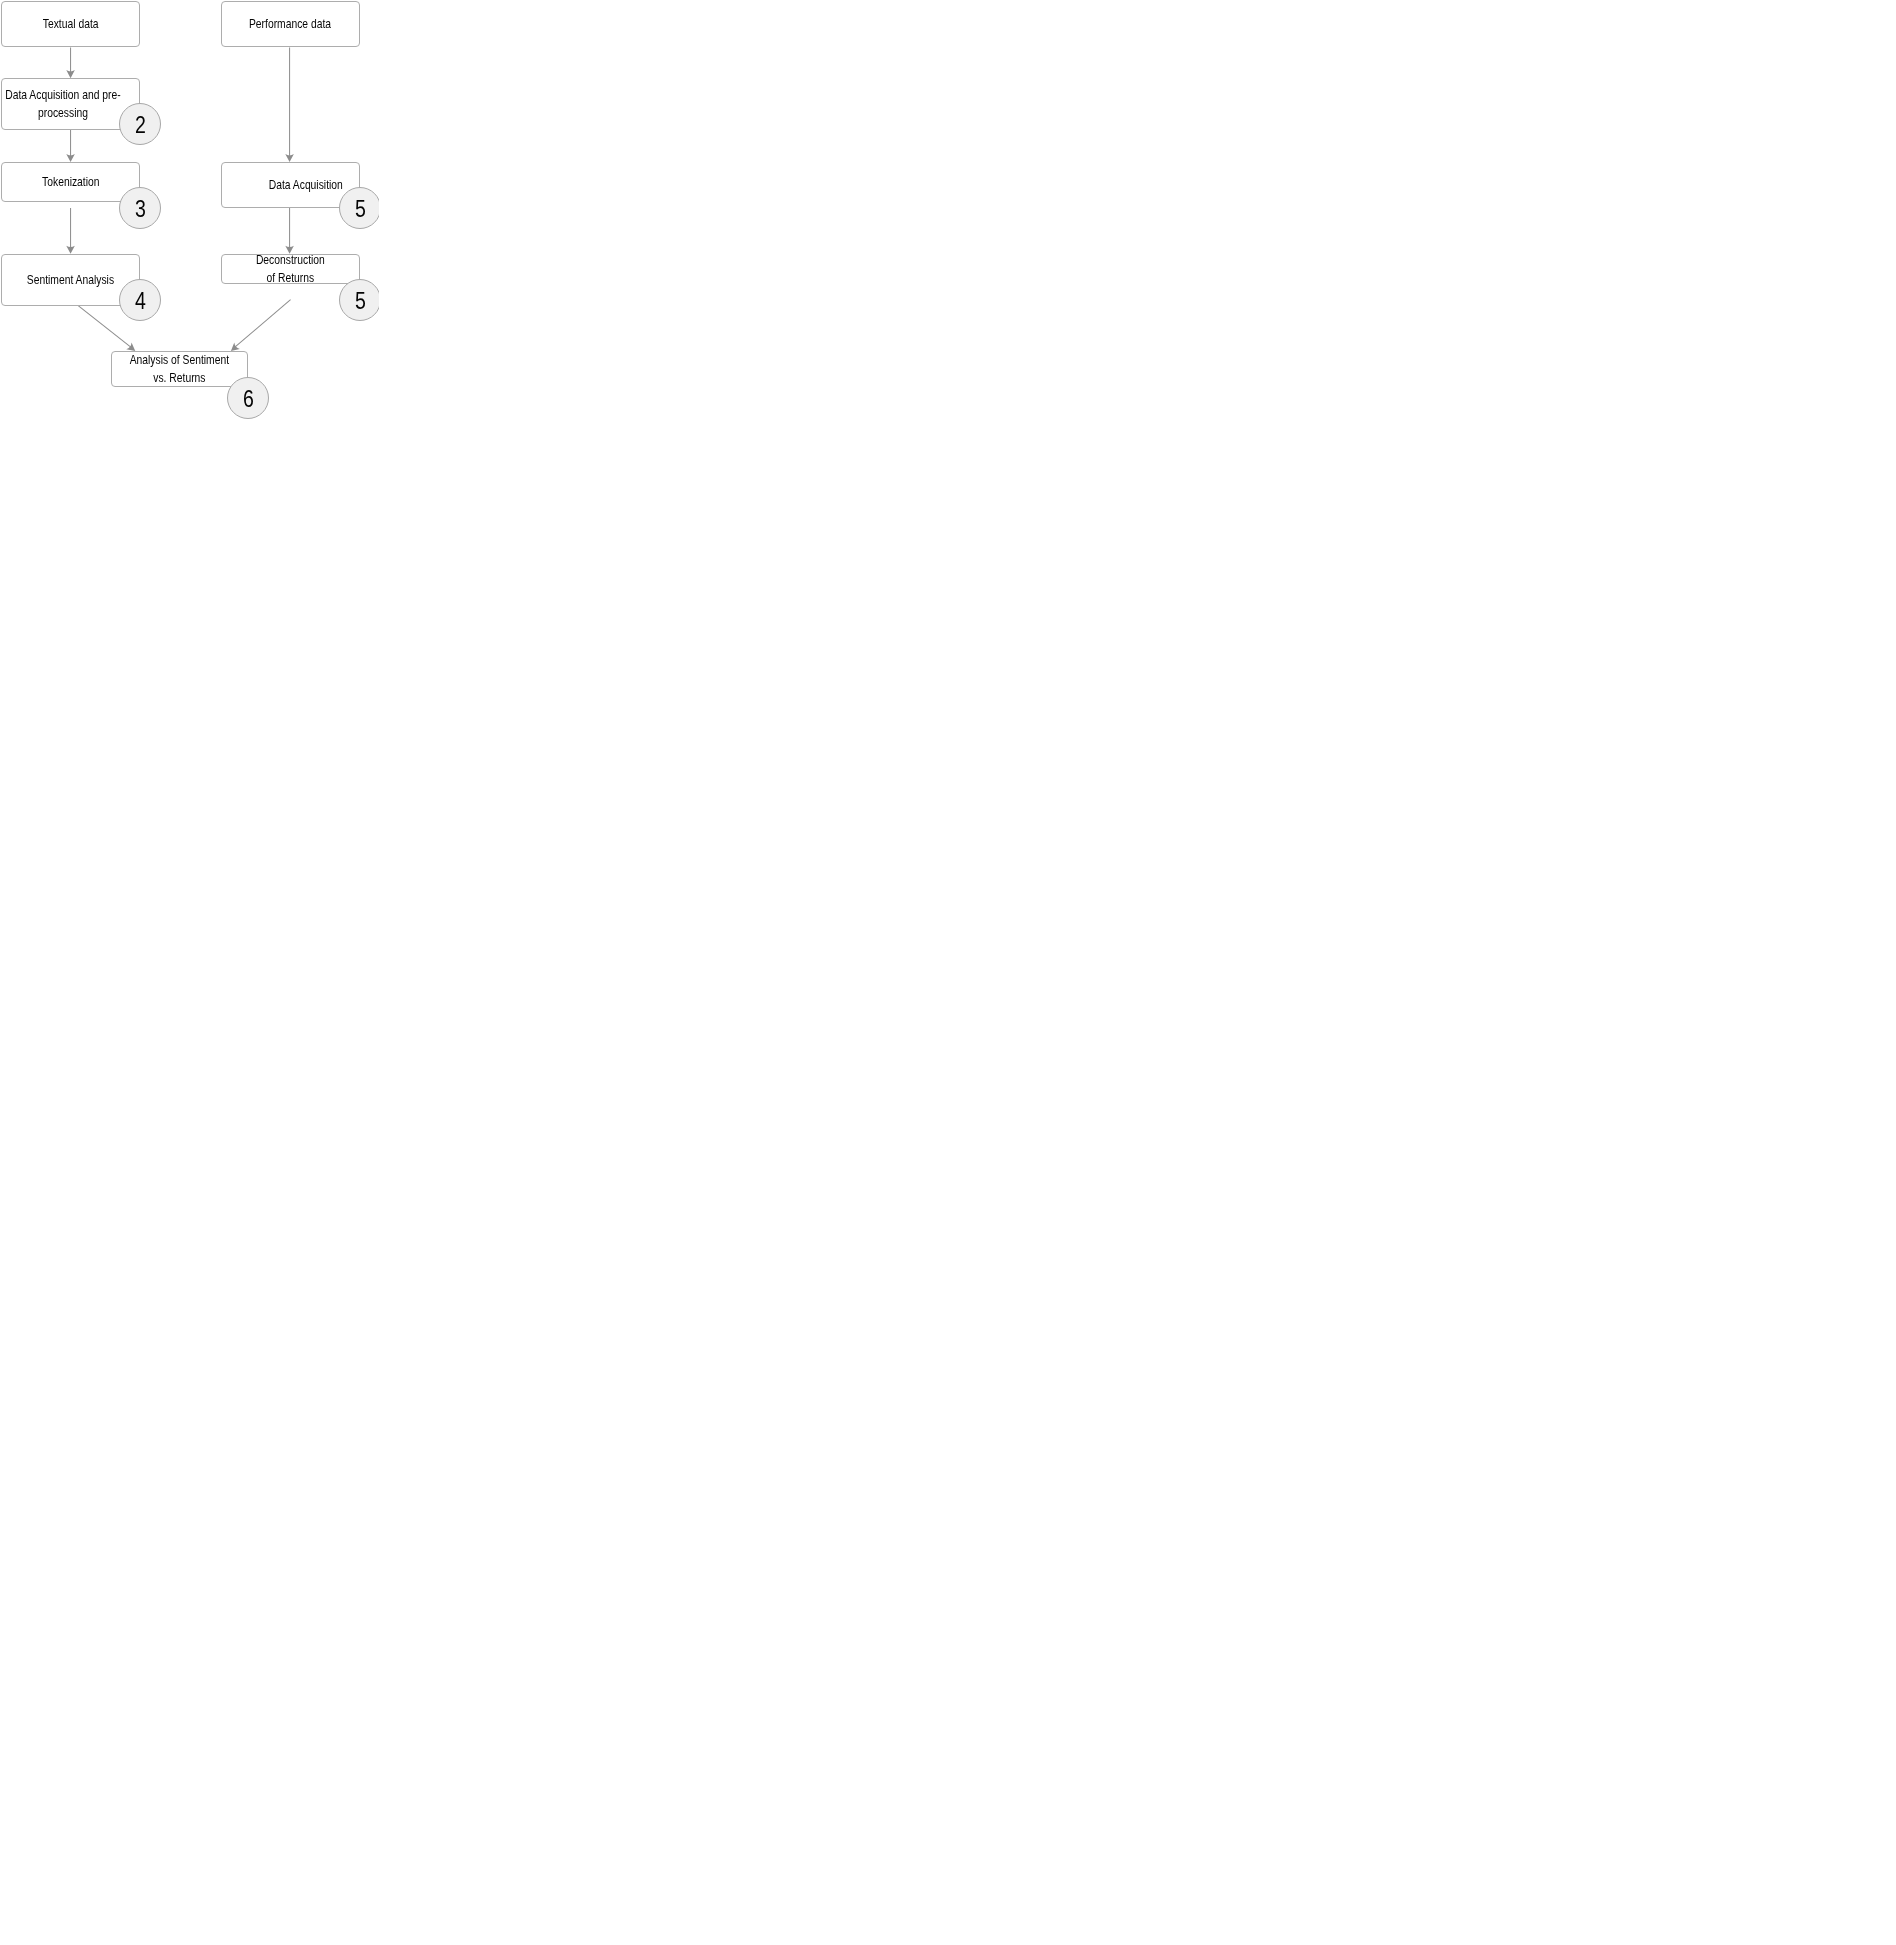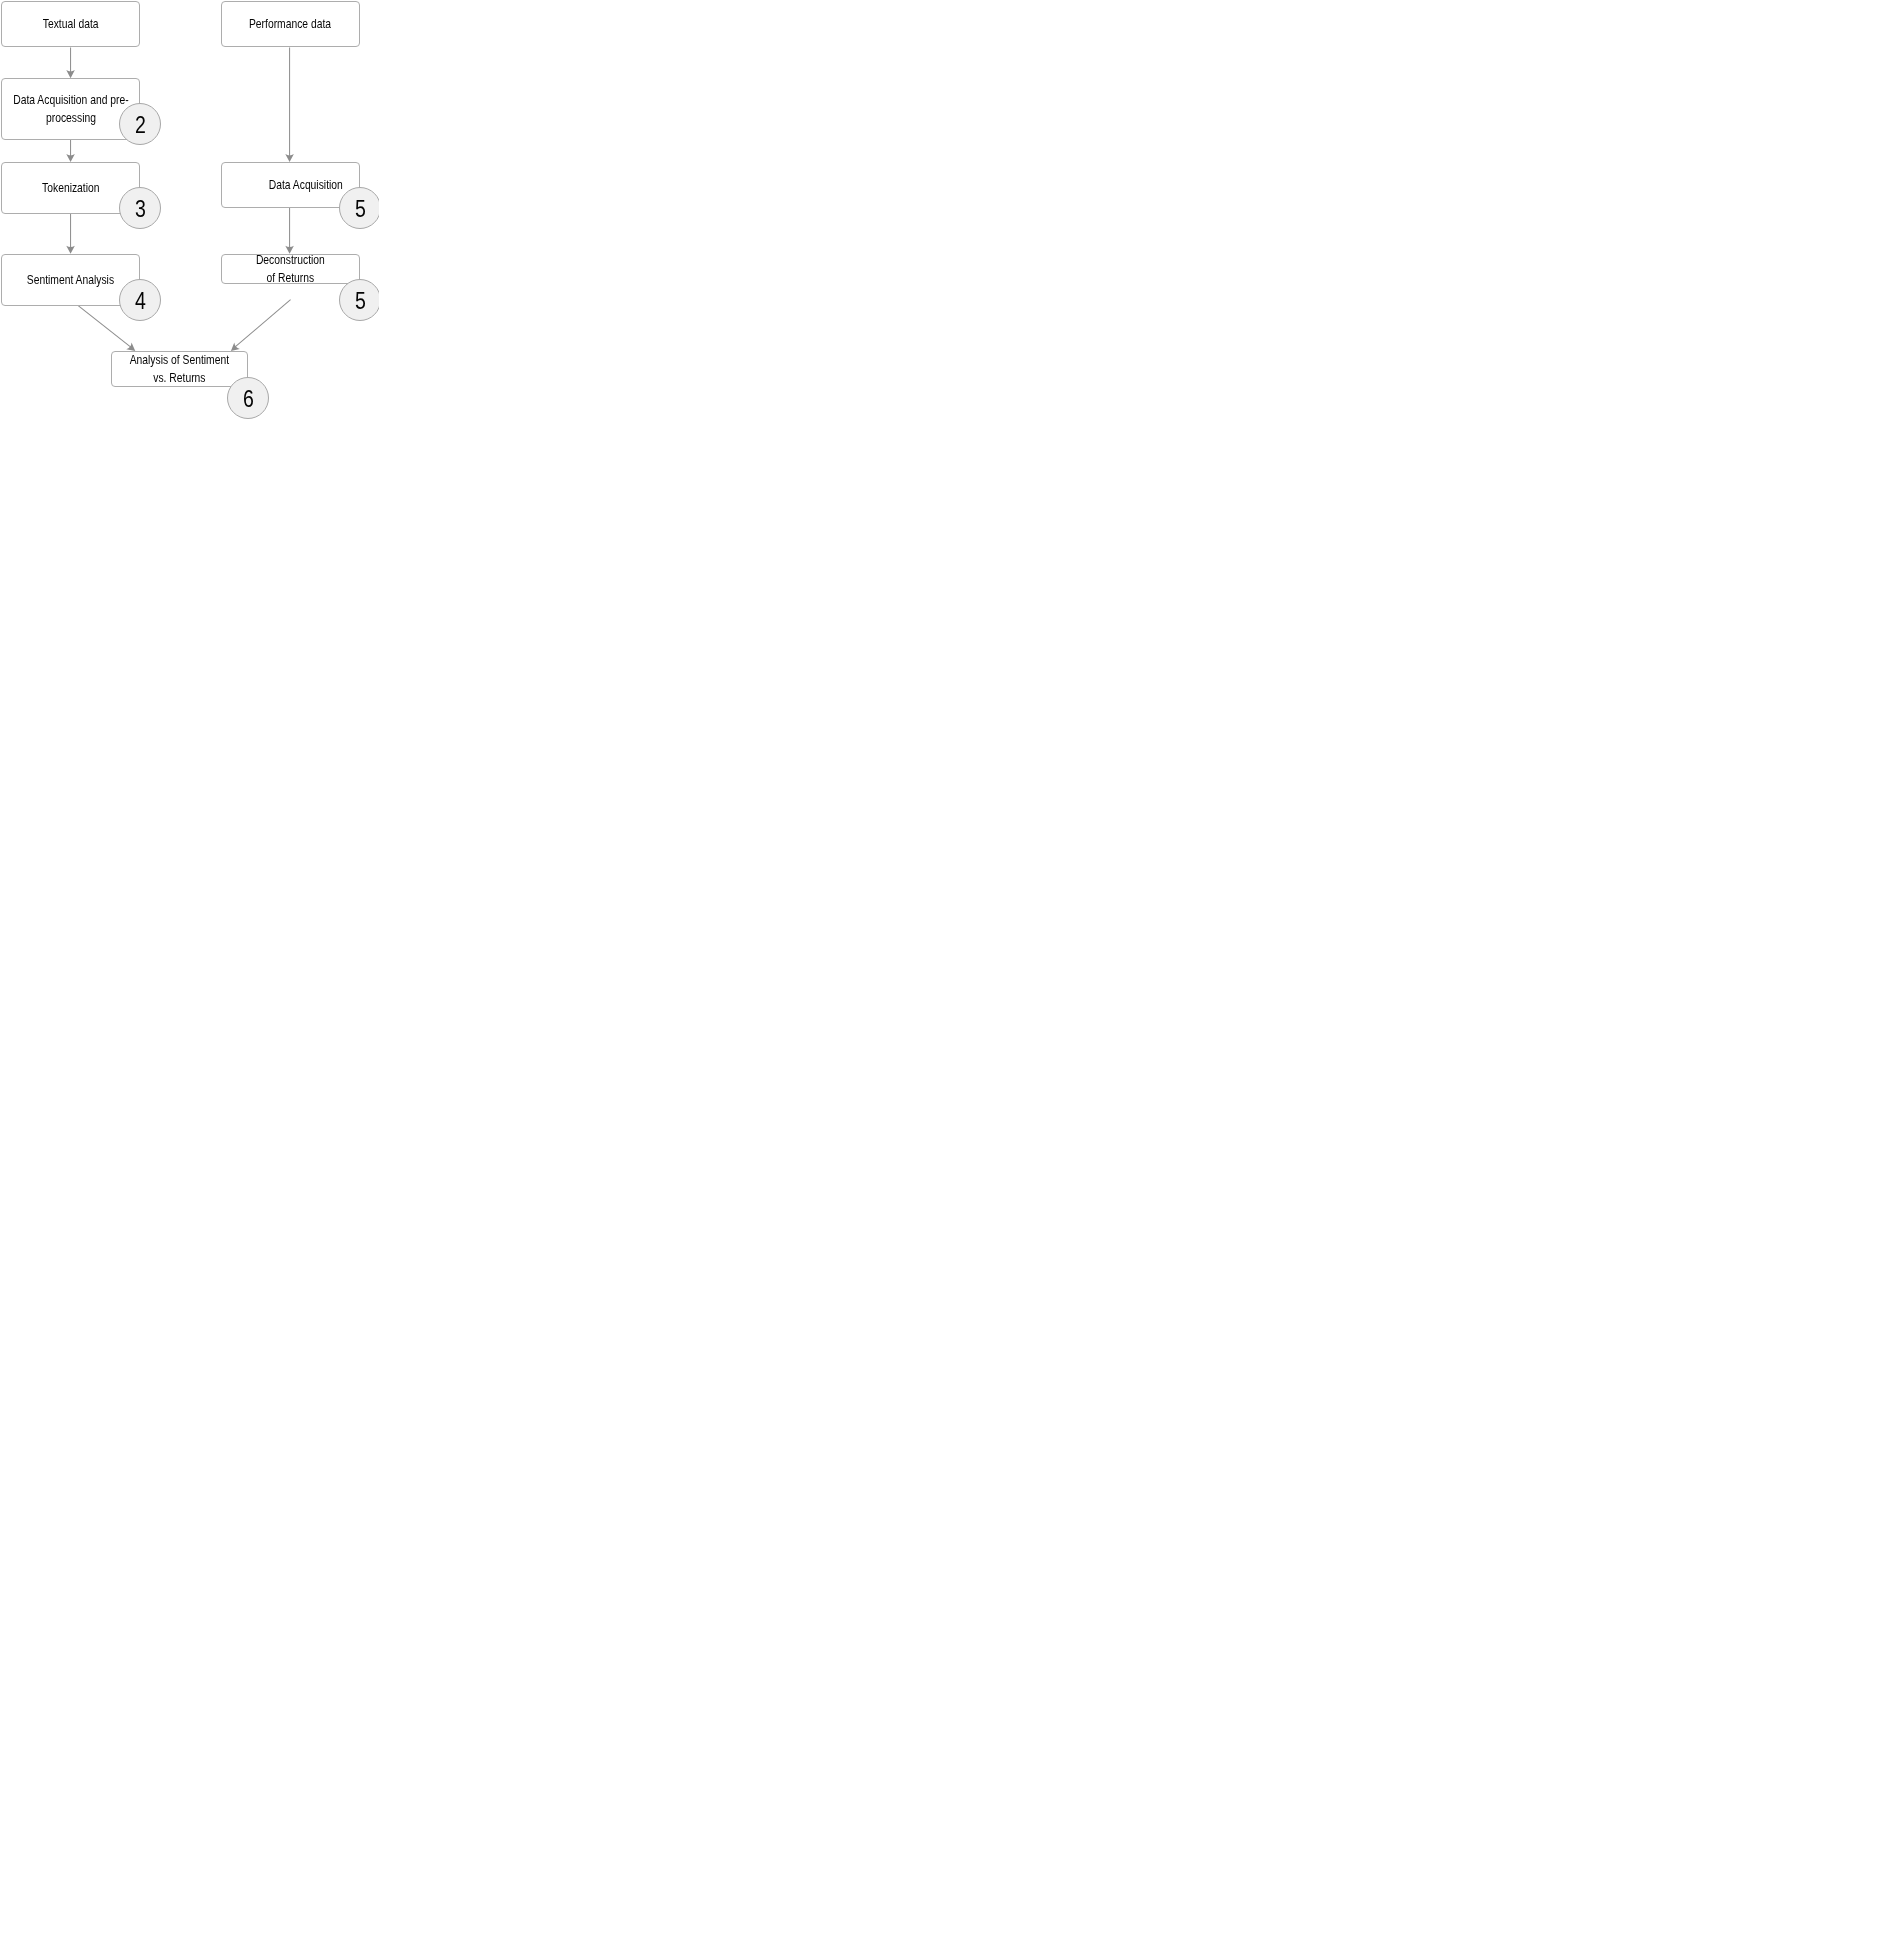--- a/index.html
+++ b/index.html
@@ -88,28 +88,28 @@
     </g>
   </svg>
 
   <div class="node" style="left:1.2px; top:1.2px; width:139px; height:46px;">
     <div class="label">
       <div class="line">Textual data</div>
 
     </div>
   </div>
 
-  <div class="node" style="left:1.2px; top:78px; width:139px; height:62px;">
+  <div class="node" style="left:1.2px; top:78px; width:139px; height:52px;justify-content:flex-end;">
     <div class="label">
       <div class="line">Data Acquisition and pre-</div>
       <div class="line">processing</div>
     </div>
   </div>
 
-  <div class="node" style="left:1.2px; top:162px; width:139px; height:52px;">
+  <div class="node" style="left:1.2px; top:162px; width:139px; height:40px;">
     <div class="label">
       <div class="line">Tokenization</div>
 
     </div>
   </div>
 
   <div class="node" style="left:1px; top:254px; width:139px; height:52px;">
     <div class="label">
       <div class="line">Sentiment Analysis</div>
 

